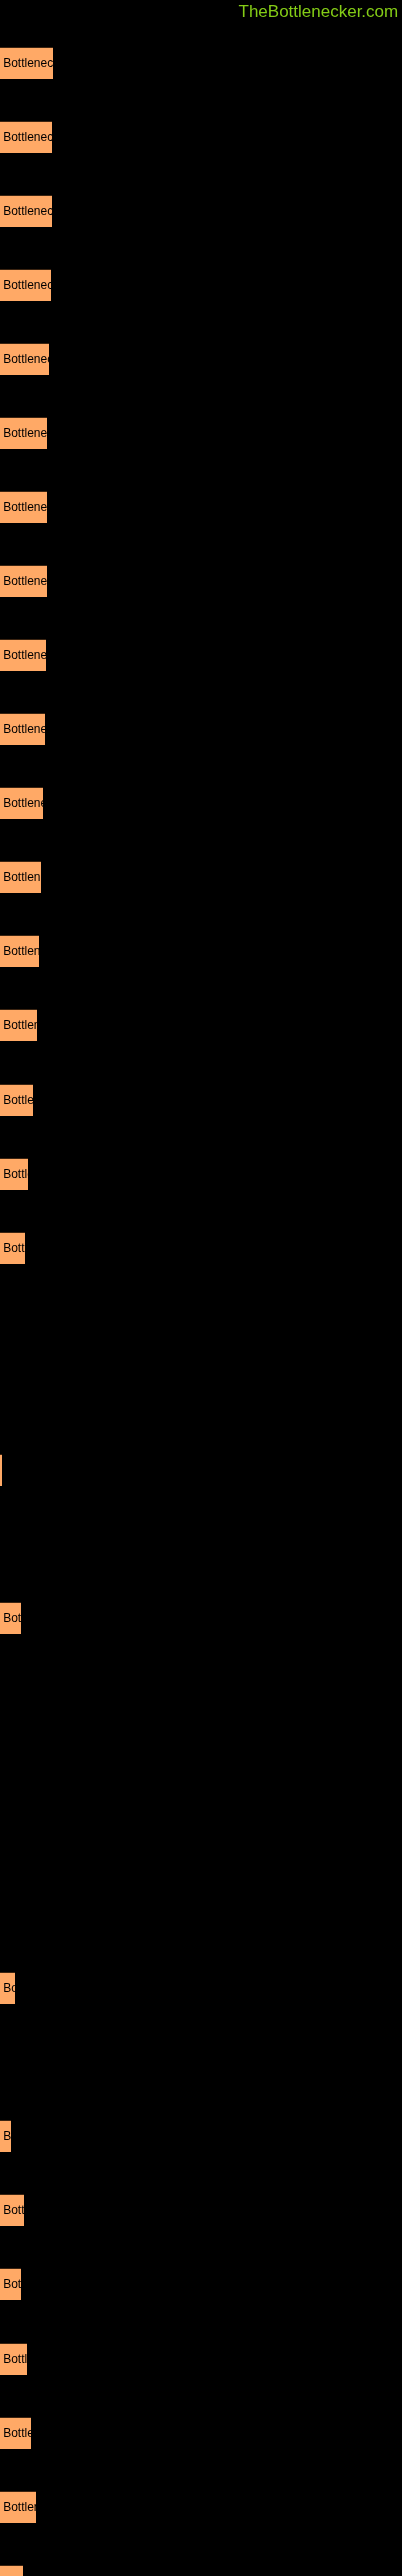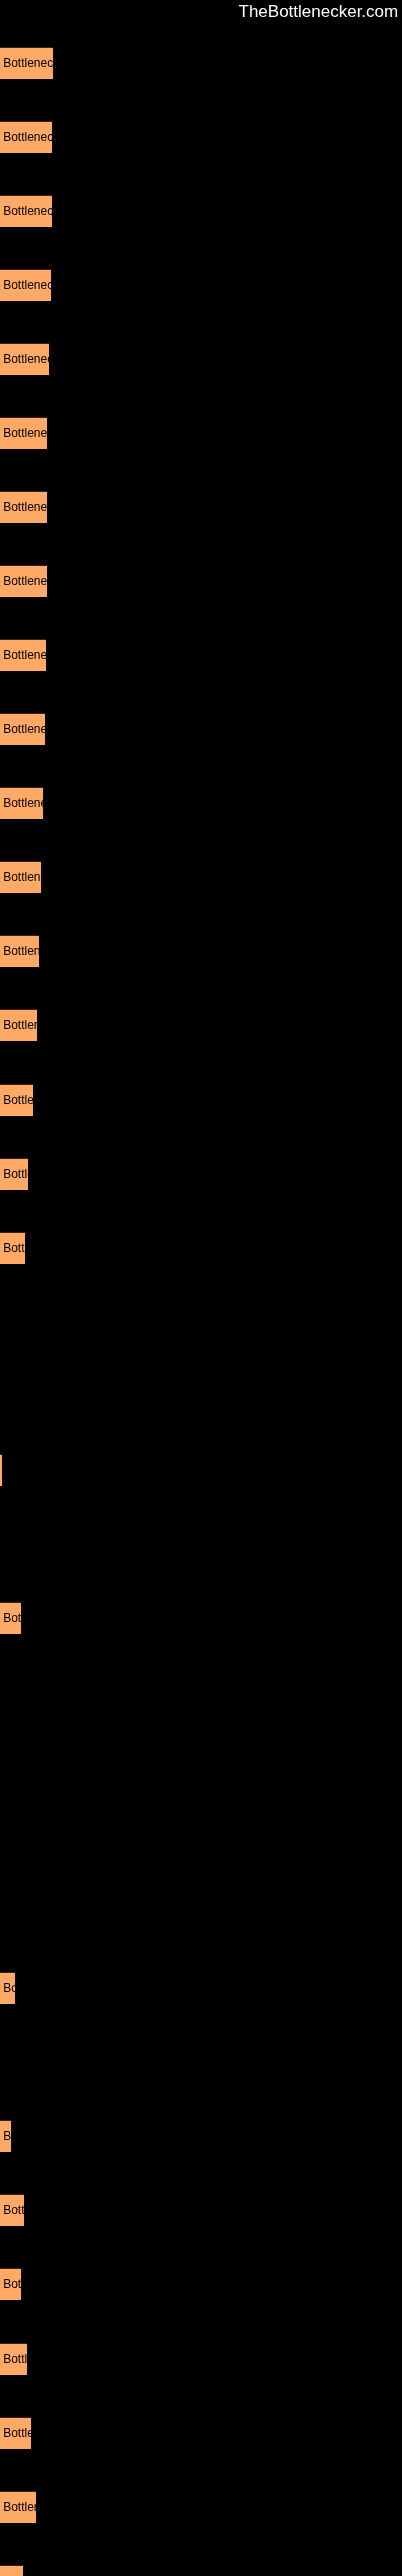--- a/index.html
+++ b/index.html
@@ -56,21 +56,21 @@
     top: 0;
     height: 32px;
     overflow: hidden;
   }
 </style>
 </head>
 <body>
 
 <div id="chart-root" style="background: rgb(0, 0, 0);">
 
-  <div id="watermark" style="color: #ffffff;">TheBottlenecker.com</div>
+  <div id="watermark" style="color: #84cc16;">TheBottlenecker.com</div>
 
   <div id="bars-layer">
       <div class="bar-row" style="top: 47px; width: 403px;">
         <div class="clip" style="width: 53px;">
           <div class="bar-rect" style="width: 53px; background: rgb(255, 169, 102); border-top-color: rgb(58, 35, 16);"></div>
           <div class="bar-label" style="color: rgb(0, 0, 0);">Bottleneck result</div>
         </div>
       </div>
       <div class="bar-row" style="top: 121px; width: 403px;">
         <div class="clip" style="width: 52px;">

